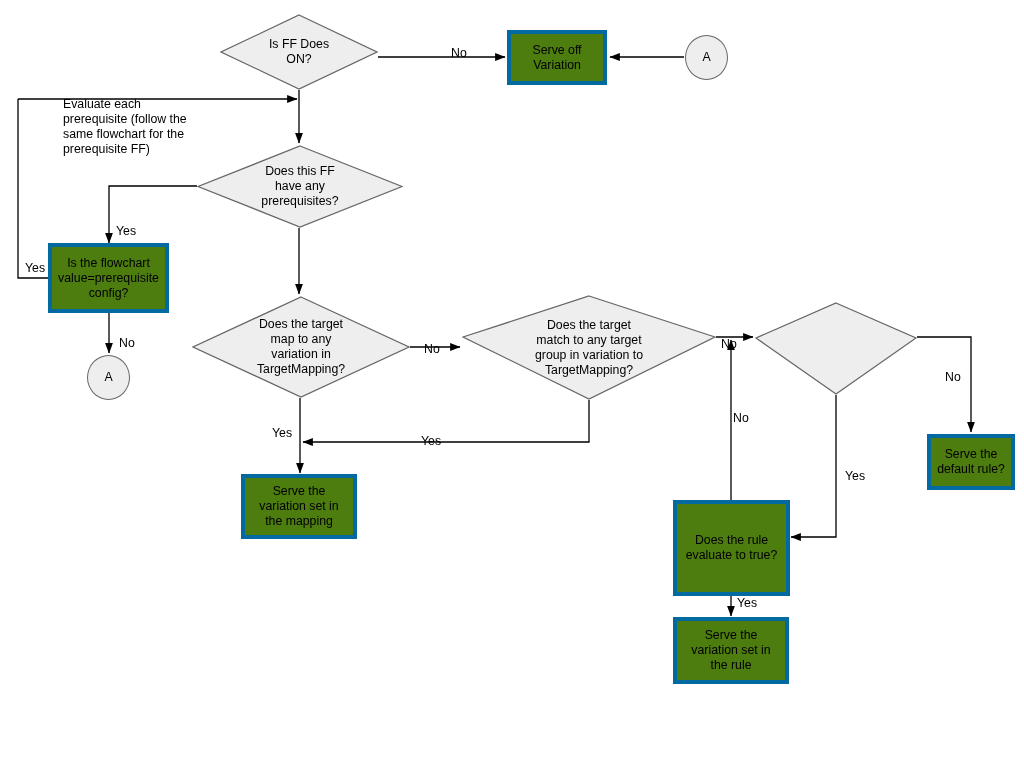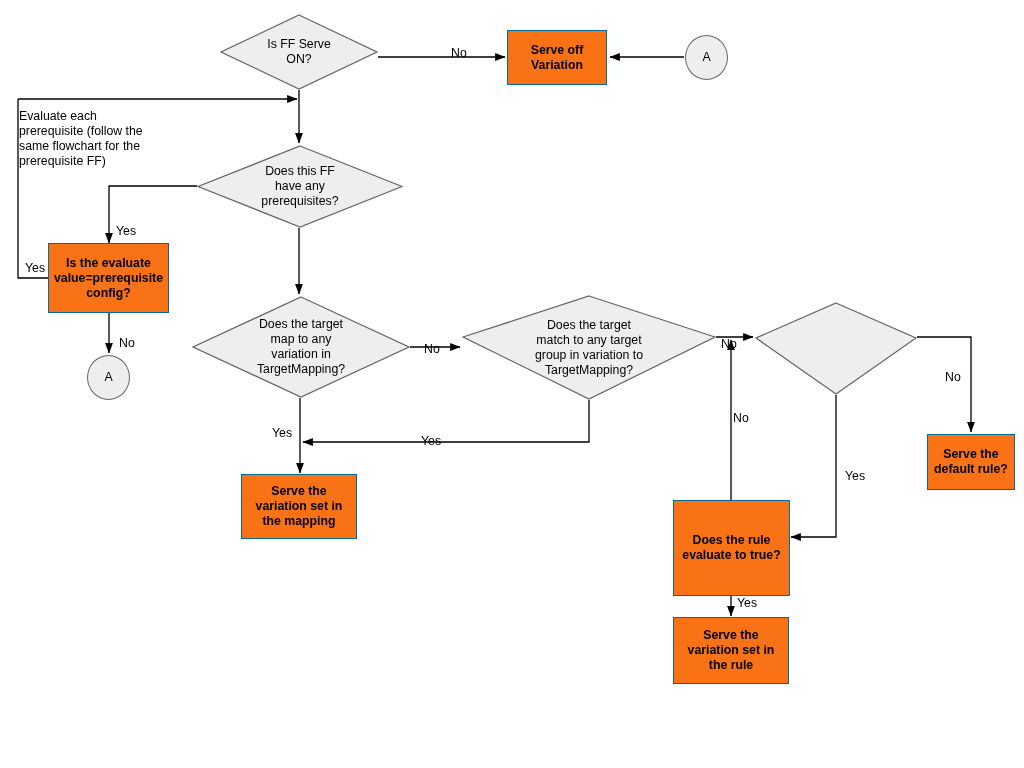--- a/index.html
+++ b/index.html
@@ -31,23 +31,22 @@
     box-sizing: border-box;
     display: flex;
     align-items: center;
     justify-content: center;
     text-align: center;
     color: #000000;
     font-size: 12.3px;
     line-height: 15px;
   }
   .box {
-    background: #f97316;
-    border: 1px solid #0369a1;
-    font-weight: bold;
+    background: #4d7c0f;
+    border: 4px solid #0369a1;
   }
   .circle {
     background: #eeeeee;
     border: 1px solid #666666;
     border-radius: 50%;
   }
   .diamond-wrap {
     position: absolute;
     display: flex;
     align-items: center;
@@ -128,21 +127,21 @@
       <path d="M836,395 L836,537 L791,537" marker-end="url(#arrow)"></path>
 
       <path d="M731,575 L731,616" marker-end="url(#arrow)"></path>
     </g>
   </svg>
 
   <div class="diamond-wrap" style="left:220px; top:14px; width:158px; height:76px;">
     <svg width="158" height="76" viewBox="0 0 158 76">
       <polygon points="79,1 157,38 79,75 1,38" fill="#eeeeee" stroke="#666666" stroke-width="1.3"></polygon>
     </svg>
-    <div class="diamond-label multi">Is FF Serve
+    <div class="diamond-label multi">Is FF Does
 ON?</div>
   </div>
 
   <div class="diamond-wrap" style="left:197px; top:145px; width:206px; height:83px;">
     <svg width="206" height="83" viewBox="0 0 206 83">
       <polygon points="103,1 205,41.5 103,82 1,41.5" fill="#eeeeee" stroke="#666666" stroke-width="1.3"></polygon>
     </svg>
     <div class="diamond-label multi">Does this FF
 have any
 prerequisites?</div>
@@ -170,21 +169,21 @@
 
   <div class="diamond-wrap" style="left:755px; top:302px; width:162px; height:93px;">
     <svg width="162" height="93" viewBox="0 0 162 93">
       <polygon points="81,1 161,36 81,92 1,36" fill="#eeeeee" stroke="#666666" stroke-width="1.3"></polygon>
     </svg>
   </div>
 
   <div class="node box multi" style="left:507px; top:30px; width:100px; height:55px;">Serve off
 Variation</div>
 
-  <div class="node box multi" style="left:48px; top:243px; width:121px; height:70px;">Is the evaluate
+  <div class="node box multi" style="left:48px; top:243px; width:121px; height:70px;">Is the flowchart
 value=prerequisite
 config?</div>
 
   <div class="node box multi" style="left:241px; top:474px; width:116px; height:65px;">Serve the
 variation set in
 the mapping</div>
 
   <div class="node box multi" style="left:927px; top:434px; width:88px; height:56px;">Serve the
 default rule?</div>
 
@@ -216,19 +215,19 @@
   <div class="edge-label" style="left:721px; top:329px;">No</div>
 
   <div class="edge-label" style="left:733px; top:403px;">No</div>
 
   <div class="edge-label" style="left:945px; top:362px;">No</div>
 
   <div class="edge-label" style="left:845px; top:461px;">Yes</div>
 
   <div class="edge-label" style="left:737px; top:588px;">Yes</div>
 
-  <div class="note multi" style="left:19px; top:109px; width:160px;">Evaluate each
+  <div class="note multi" style="left:19px; top:97px; width:160px;padding-left:44px;">Evaluate each
 prerequisite (follow the
 same flowchart for the
 prerequisite FF)</div>
 
 
 </div>
 
 </body></html>

